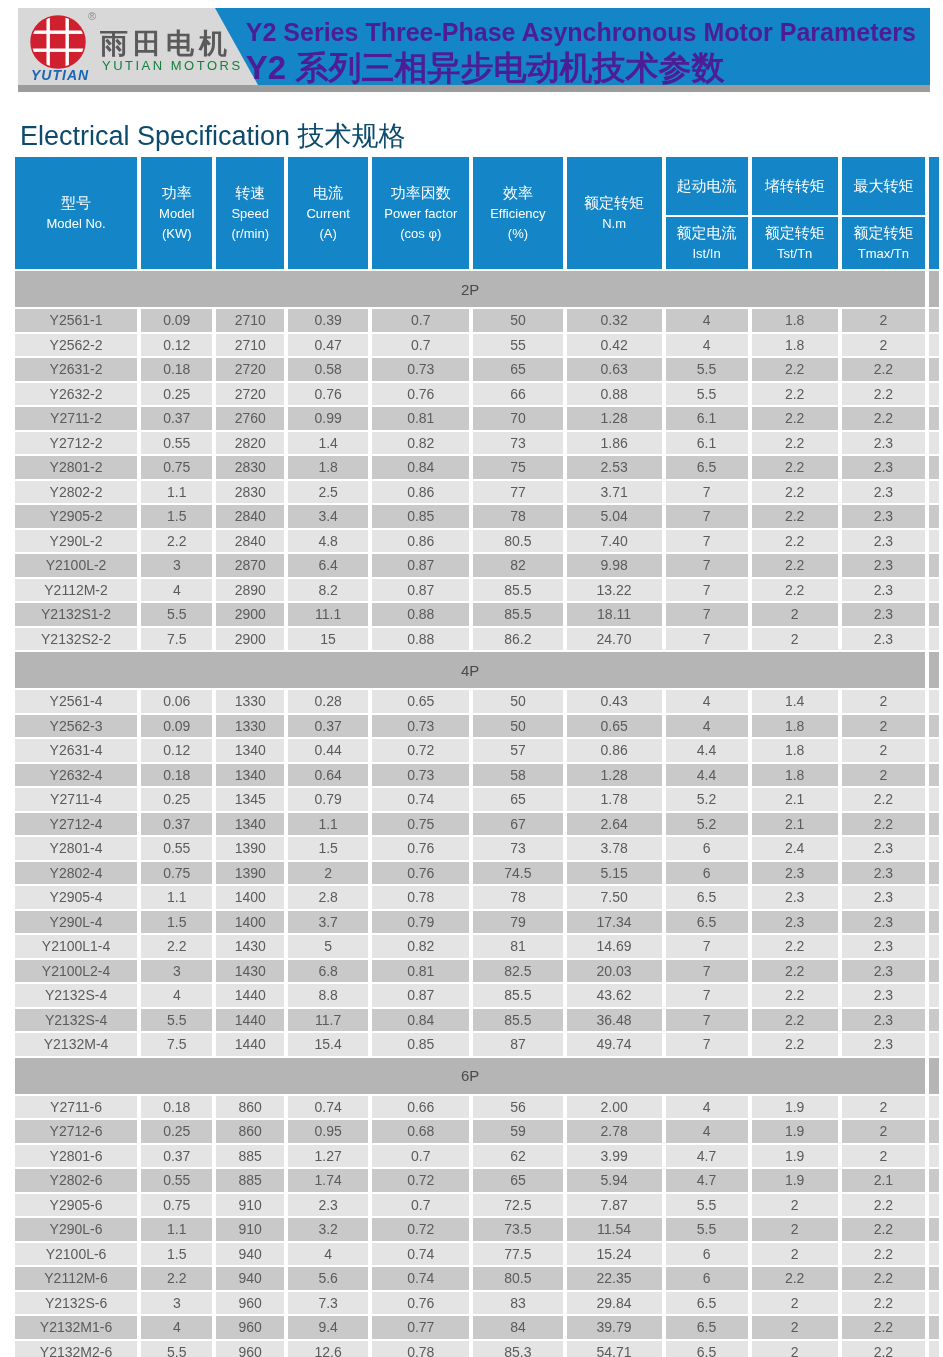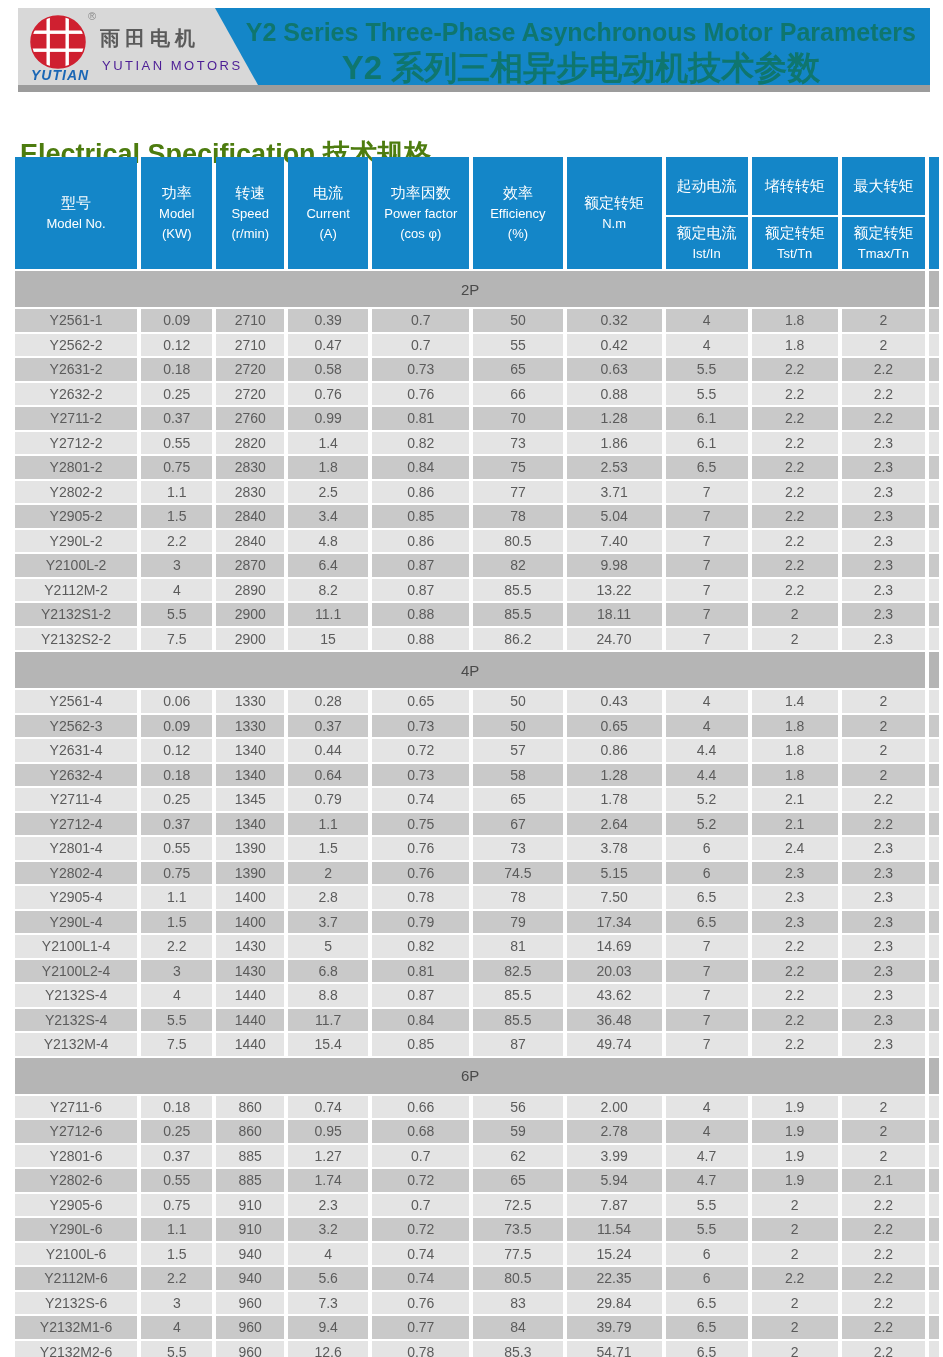--- a/index.html
+++ b/index.html
@@ -18,43 +18,43 @@
   .hdr-blue{
     position:absolute;inset:0;
     background:#1486c8;
     clip-path:polygon(197px 0, 100% 0, 100% 100%, 240px 100%);
   }
   .logo{position:absolute;left:0;top:0;width:240px;height:77px;}
   .logo svg{position:absolute;left:12px;top:7px;}
   .reg{position:absolute;left:70px;top:2px;font-size:11px;color:#8a8a8a;}
   .brand-cn{
     position:absolute;left:82px;top:17px;
-    font-size:20px;font-weight:600;color:#5a5a5a;letter-spacing:5px;white-space:nowrap;
+    font-size:28px;font-weight:600;color:#5a5a5a;letter-spacing:5px;white-space:nowrap;
   }
   .brand-en{
     position:absolute;left:84px;top:50px;
-    font-size:13px;color:#4c1d95;letter-spacing:2.5px;white-space:nowrap;
+    font-size:13px;color:#15803d;letter-spacing:2.5px;white-space:nowrap;
   }
   .brand-mark{
     position:absolute;left:13px;top:59px;
     font-size:14px;font-weight:bold;font-style:italic;color:#1a66b5;letter-spacing:1px;
   }
   .hdr-titles{
-    position:absolute;right:14px;top:9px;text-align:center;color:#0f766e;
+    position:absolute;right:14px;top:9px;text-align:left;color:#4c1d95;
     font-weight:bold;line-height:1.22;
   }
   .hdr-titles .t1{font-size:25px;white-space:nowrap;}
   .hdr-titles .t2{font-size:33px;white-space:nowrap;}
   .hdr-bar{
     position:absolute;left:18px;top:85px;width:912px;height:7px;background:#9c9c9c;
   }
   
   .sec-title{
     position:absolute;left:20px;top:118px;
-    font-size:27px;font-weight:bold;color:#4d7c0f;white-space:nowrap;margin-top:18px;
+    font-size:27px;font-weight:normal;color:#0c4a6e;white-space:nowrap;
   }
   
   table.spec{
     position:absolute;left:11px;top:155px;
     border-collapse:separate;border-spacing:4px 2px;
     table-layout:fixed;
   }
   table.spec th, table.spec td{padding:0;text-align:center;vertical-align:middle;}
   th.th-main, th.th-top, th.th-bot, th.th-sliver{
     background:#1486c8;color:#ffffff;font-weight:400;

